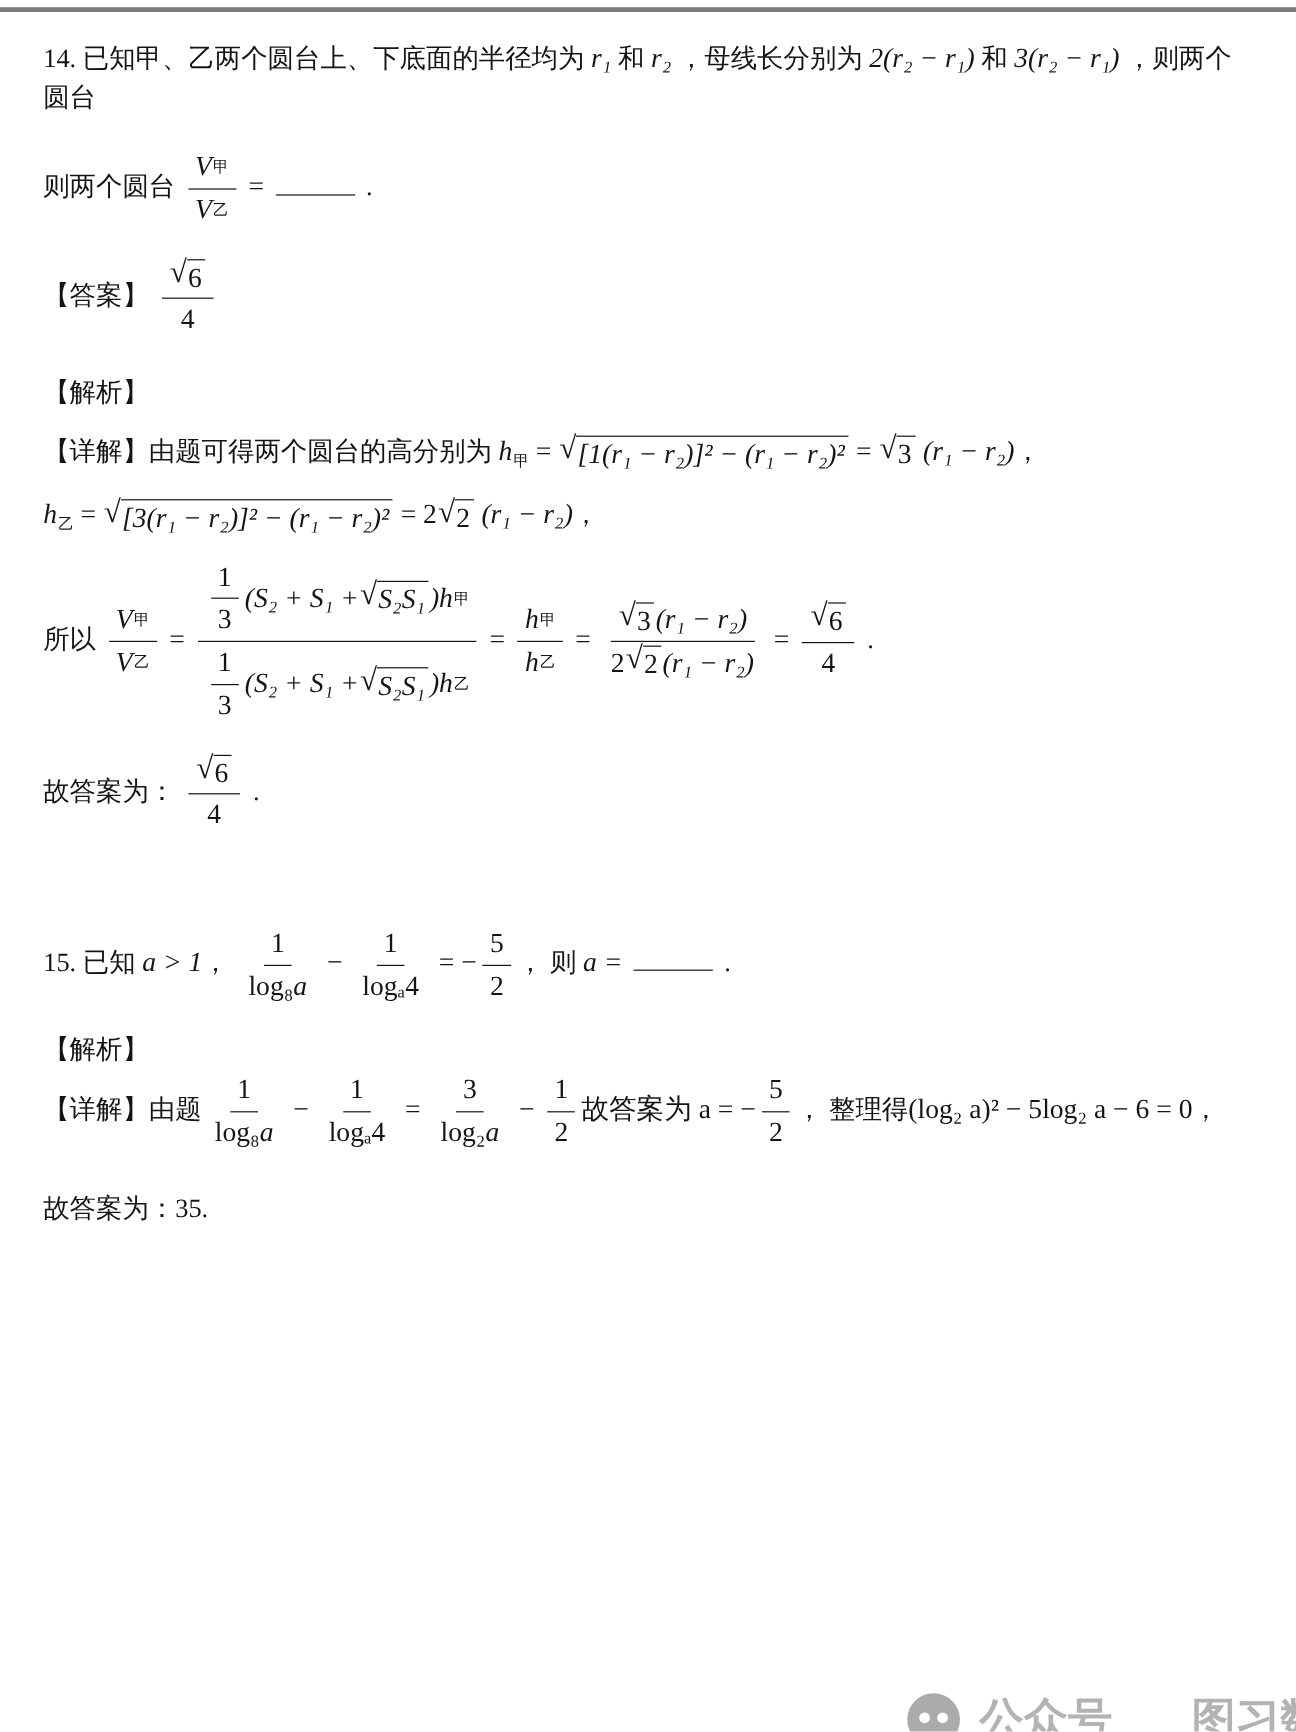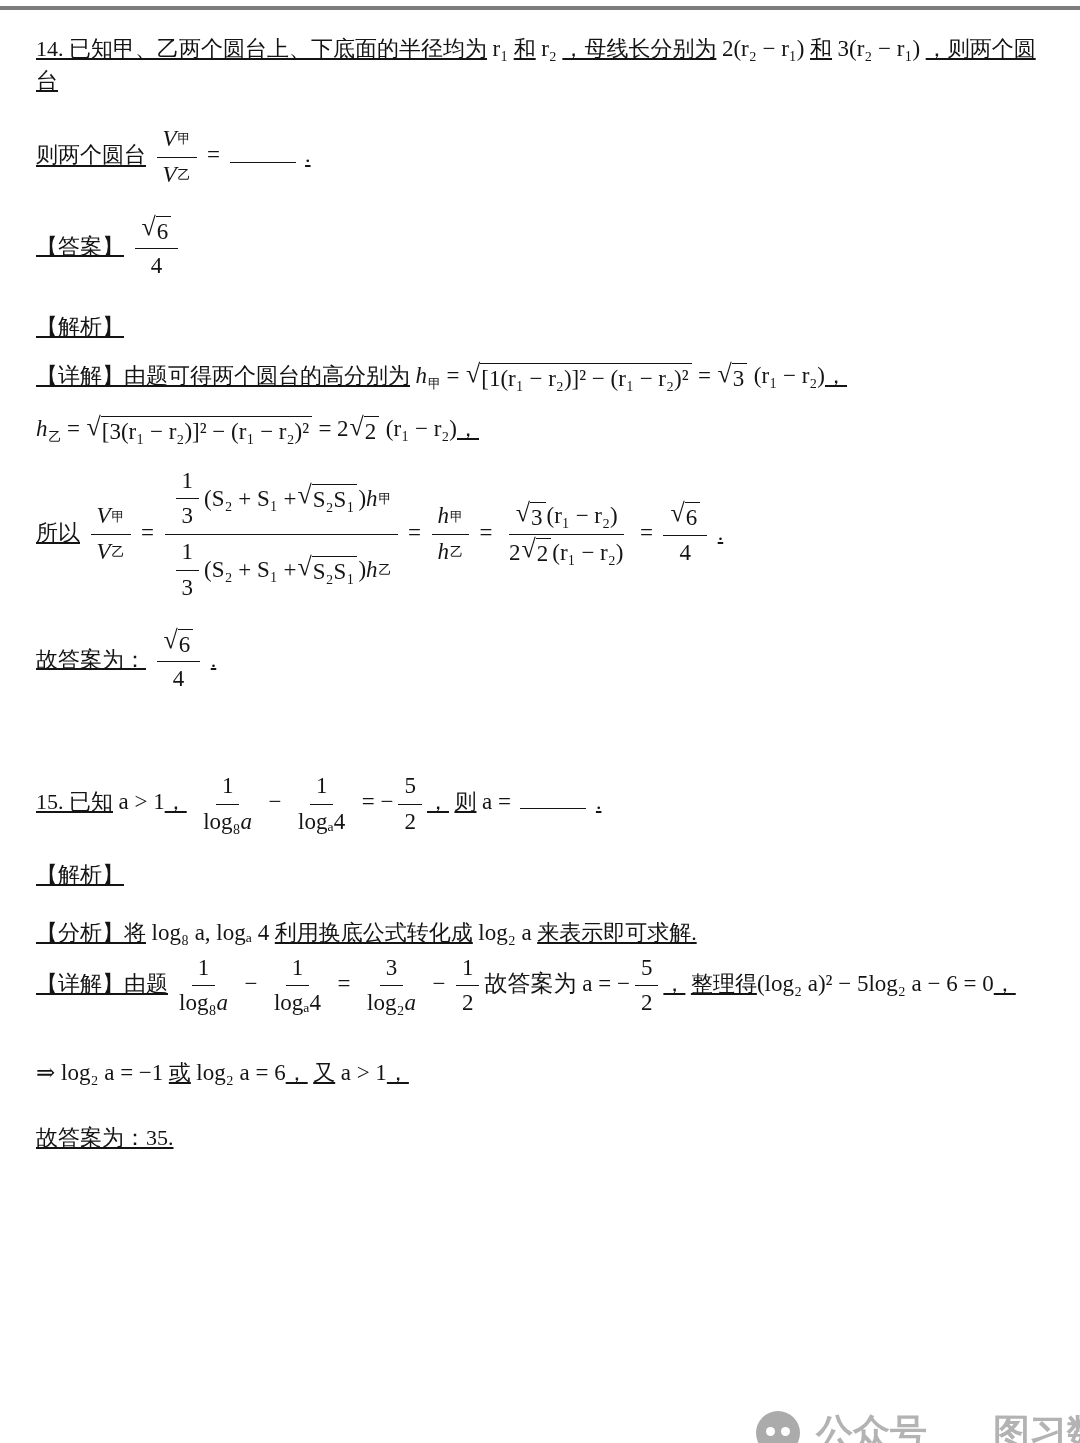--- a/index.html
+++ b/index.html
@@ -5,22 +5,22 @@
   html,body{margin:0;padding:0;}
   body{
     width:1080px;height:1443px;overflow:hidden;position:relative;
     background:#ffffff;color:#141414;
     font-family:"Liberation Serif","DejaVu Serif",serif;
     font-size:22px;
   }
   .rule{height:4px;background:#7c7c7c;margin-top:6px;width:1080px;}
   .page{padding:0 36px;}
   p.para{margin:0;padding:0;line-height:1.45;}
-  .t{font-style:normal;text-decoration:underline;}
-  .m{font-size:23px;}
+  .t{font-style:normal;}
+  .m{font-style:italic;font-size:23px;}
   .mu{font-style:normal;font-size:23px;}
   .it{font-style:italic;font-size:23px;}
   .sb{font-size:13px;font-style:normal;vertical-align:-5px;margin-left:1px;}
   
   .fr{display:inline-flex;flex-direction:column;align-items:center;vertical-align:middle;margin:0 5px;line-height:1.25;text-align:center;}
   .fr .nu{display:flex;align-items:center;justify-content:center;padding:0 6px 3px;border-bottom:1.5px solid #141414;}
   .fr .de{display:flex;align-items:center;justify-content:center;padding:3px 6px 0;}
   
   .sq{display:inline-flex;align-items:flex-start;vertical-align:middle;margin:0 1px;}
   .sy{font-style:normal;font-size:1.18em;line-height:1;transform:translateY(-2px);}
@@ -246,27 +246,20 @@
     <span class="m">a =</span>
     <span class="blank"></span>
     <span class="t">.</span>
   </p>
 
 
   <p class="para" style="margin-top:22px">
     <span class="t">【解析】</span>
   </p>
 
-  <p class="para" style="margin-top:26px">
-    <span class="t">【分析】</span><span class="t">将</span>
-    <span class="mu">log₈ a, logₐ 4</span>
-    <span class="t">利用换底公式转化成</span>
-    <span class="mu">log₂ a</span>
-    <span class="t">来表示即可求解.</span>
-  </p>
 
   <p class="para" style="margin-top:4px">
     <span class="t">【详解】</span><span class="t">由题</span><span class="fr">
       <span class="nu mu">1</span>
       <span class="de">
           <span class="mu">log₈</span>
           <i class="it">a</i>
         </span>
     </span>
     <span class="mu">−</span>
@@ -289,27 +282,20 @@
     <span class="fr">
       <span class="nu mu">1</span>
       <span class="de mu">2</span>
     </span><span class="mu">故答案为 a = −</span><span class="fr">
       <span class="nu mu">5</span>
       <span class="de mu">2</span>
     </span><span class="t">，</span>
     <span class="t">整理得</span><span class="mu">(log₂ a)² − 5log₂ a − 6 = 0</span><span class="t">，</span>
   </p>
 
-  <p class="para" style="margin-top:38px">
-    <span class="mu">⇒ log₂ a = −1</span>
-    <span class="t">或</span>
-    <span class="mu">log₂ a = 6</span><span class="t">，</span>
-    <span class="t">又</span>
-    <span class="m">a &gt; 1</span><span class="t">，</span>
-  </p>
 
 
   <p class="para" style="margin-top:32px">
     <span class="t">故答案为：35.</span>
   </p>
 
 </div>
 
 <div class="wm">
   <span class="wm-icon">

